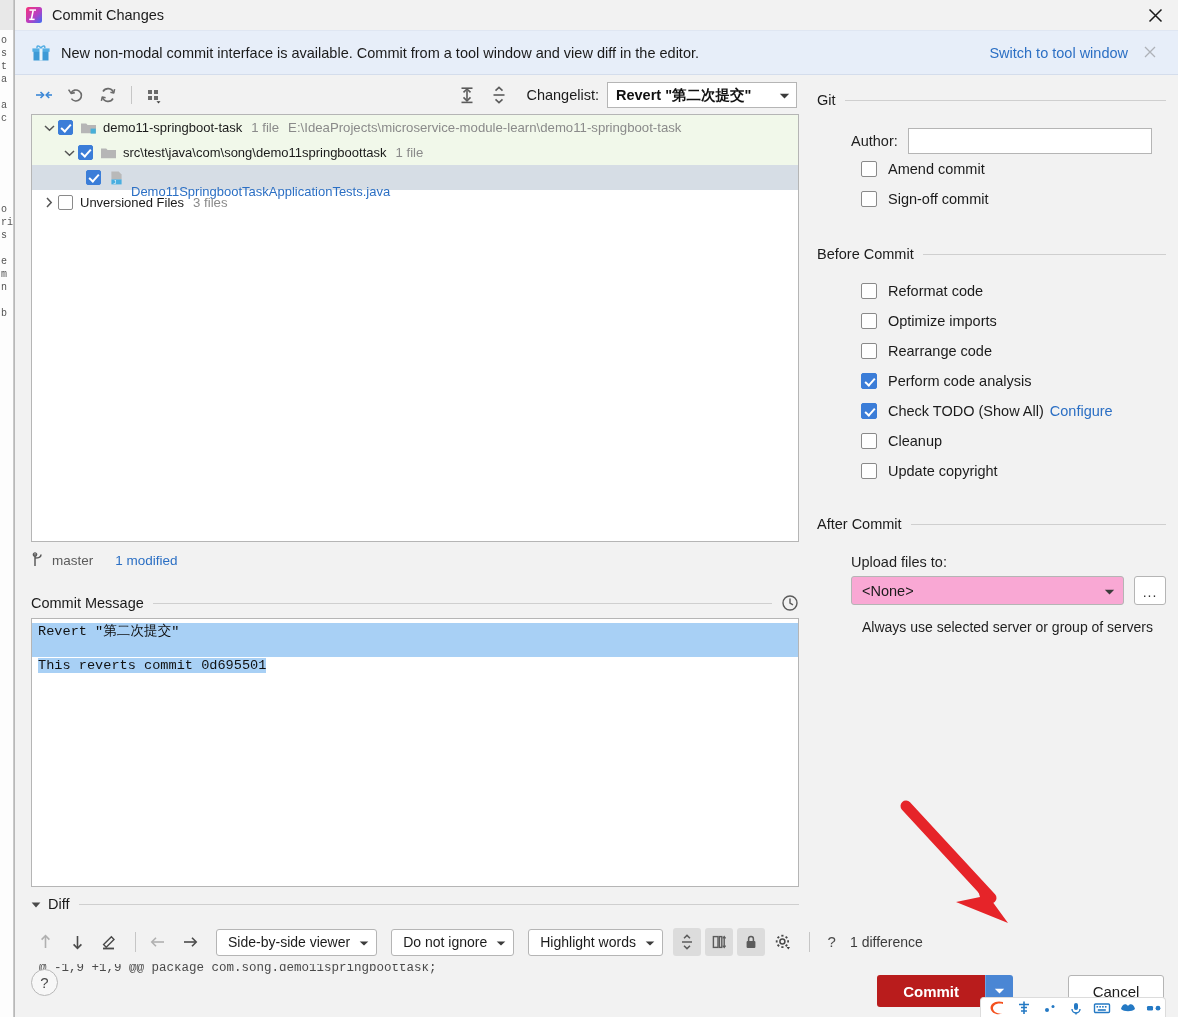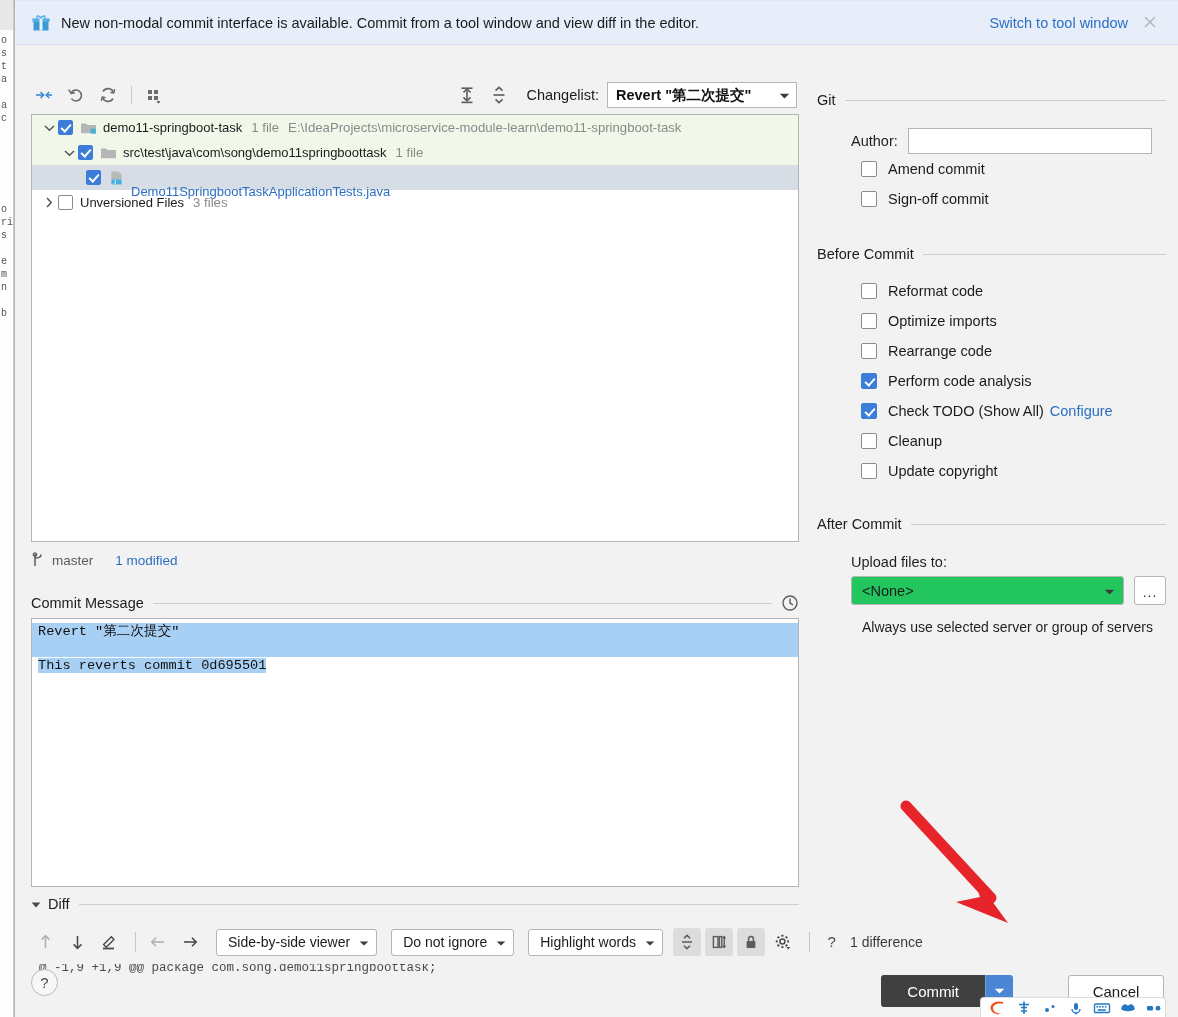--- a/index.html
+++ b/index.html
@@ -180,21 +180,21 @@
   #help-btn {
     position: absolute; left: 16px; top: 4px; width: 27px; height: 27px;
     border: 1px solid #b8b8b8; border-radius: 50%; background: #f7f7f7;
     display: flex; align-items: center; justify-content: center;
     font-size: 15px; color: #4a4a4a; cursor: default;
   }
   #commit-split {
     position: absolute; right: 165px; top: 10px; height: 32px; display: flex; cursor: default;
   }
   #commit-split .cmt-main {
-    background: #404040; color: #fff; font-weight: normal; font-size: 15px;
+    background: #b91c1c; color: #fff; font-weight: bold; font-size: 15px;
     padding: 8px 26px; display: flex; align-items: center; justify-content: center;
     border-radius: 3px 0 0 3px;
   }
   #commit-split .cmt-arrow {
     background: #4a86d4; width: 28px; display: flex; align-items: center; justify-content: center;
     border-radius: 0 3px 3px 0; border-left: 1px solid #archaic;
     border-left: 1px solid #6fa0e0;
   }
   #cancel-btn {
     position: absolute; right: 14px; top: 10px; width: 96px; height: 32px;
@@ -233,21 +233,21 @@
   .crow .cbx2.on::after {
     content: ""; position: absolute; left: 5px; top: 2px; width: 4px; height: 8px;
     border: solid #fff; border-width: 0 2px 2px 0; transform: rotate(42deg);
   }
   .crow .clbl { font-size: 14.5px; color: #1b1b1b; white-space: nowrap; }
   .crow .clink { font-size: 14.5px; color: #2b6fc4; margin-left: 6px; cursor: pointer; white-space: nowrap; }
 
   #upload-label { font-size: 14.5px; margin: 20px 0 6px 34px; }
   #upload-row { display: flex; align-items: center; margin-left: 34px; }
   #upload-combo {
-    flex: 1; height: 29px; background: #22c55e; border: 1px solid #b5b5b5; border-radius: 3px;
+    flex: 1; height: 29px; background: #f9a8d4; border: 1px solid #b5b5b5; border-radius: 3px;
     display: flex; align-items: center; padding: 0 8px 0 10px; margin-right: 10px; cursor: default;
   }
   #upload-combo .uc-val { flex: 1; font-size: 14.5px; color: #1b1b1b; }
   #upload-dots {
     width: 32px; height: 29px; background: #fff; border: 1px solid #b5b5b5; border-radius: 3px;
     display: flex; align-items: flex-end; justify-content: center; padding-bottom: 4px;
     font-size: 14px; color: #333; letter-spacing: 1px; cursor: default;
   }
   #always-row { display: flex; align-items: center; margin: 14px 0 0 34px; }
 
@@ -280,20 +280,43 @@
     <div class="bgline">e</div>
     <div class="bgline">m</div>
     <div class="bgline">n</div>
     <div class="bgline">&nbsp;</div>
     <div class="bgline">b</div>
   </div>
 </div>
 
 <div id="dialog">
 
+  <div id="titlebar">
+    <span class="app-icon">
+      <svg width="18" height="18" viewBox="0 0 18 18">
+        <defs>
+          <linearGradient id="ijg" x1="0" y1="0" x2="1" y2="1">
+            <stop offset="0%" stop-color="#f7347a"></stop>
+              <stop offset="55%" stop-color="#b83ec2"></stop>
+            <stop offset="100%" stop-color="#3a6ef5"></stop>
+          </linearGradient>
+        </defs>
+        <rect x="1" y="1" width="16" height="16" rx="2.5" fill="url(#ijg)"></rect>
+        <rect x="4.4" y="3.3" width="6.6" height="1.5" fill="#fff"></rect>
+        <rect x="4.2" y="12.6" width="5.4" height="1.5" fill="#fff"></rect>
+        <path d="M8.2 4.3 L6.4 13.2" stroke="#fff" stroke-width="1.6" fill="none"></path>
+      </svg>
+    </span>
+    <span class="title-text">Commit Changes</span>
+    <span class="win-close">
+      <svg width="15" height="15" viewBox="0 0 15 15">
+        <path d="M1.5 1.5 L13.5 13.5 M13.5 1.5 L1.5 13.5" stroke="#1b1b1b" stroke-width="1.5" fill="none"></path>
+      </svg>
+    </span>
+  </div>
 
   <div id="notification">
     <span class="gift">
       <svg width="20" height="20" viewBox="0 0 20 20">
         <rect x="2.5" y="8" width="15" height="9.5" fill="#3d9ad6"></rect>
         <rect x="1.4" y="5.4" width="17.2" height="3.4" fill="#54aee4"></rect>
         <rect x="8.5" y="5.4" width="3" height="12.1" fill="#e8f4fb"></rect>
         <path d="M6.2 5.2 C5 2.8 8.2 2 9.9 5.2" stroke="#54aee4" stroke-width="1.5" fill="none"></path>
         <path d="M13.6 5.2 C14.8 2.8 11.6 2 9.9 5.2" stroke="#54aee4" stroke-width="1.5" fill="none"></path>
       </svg>

